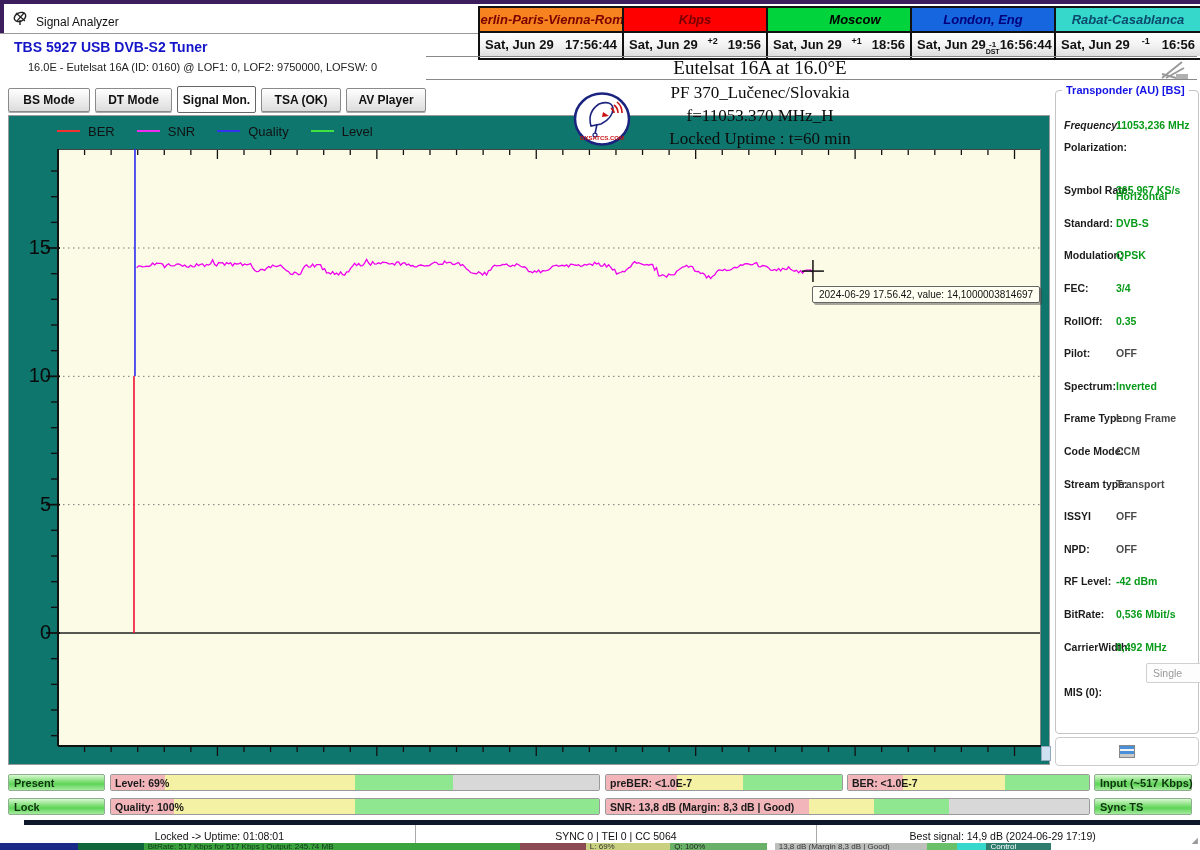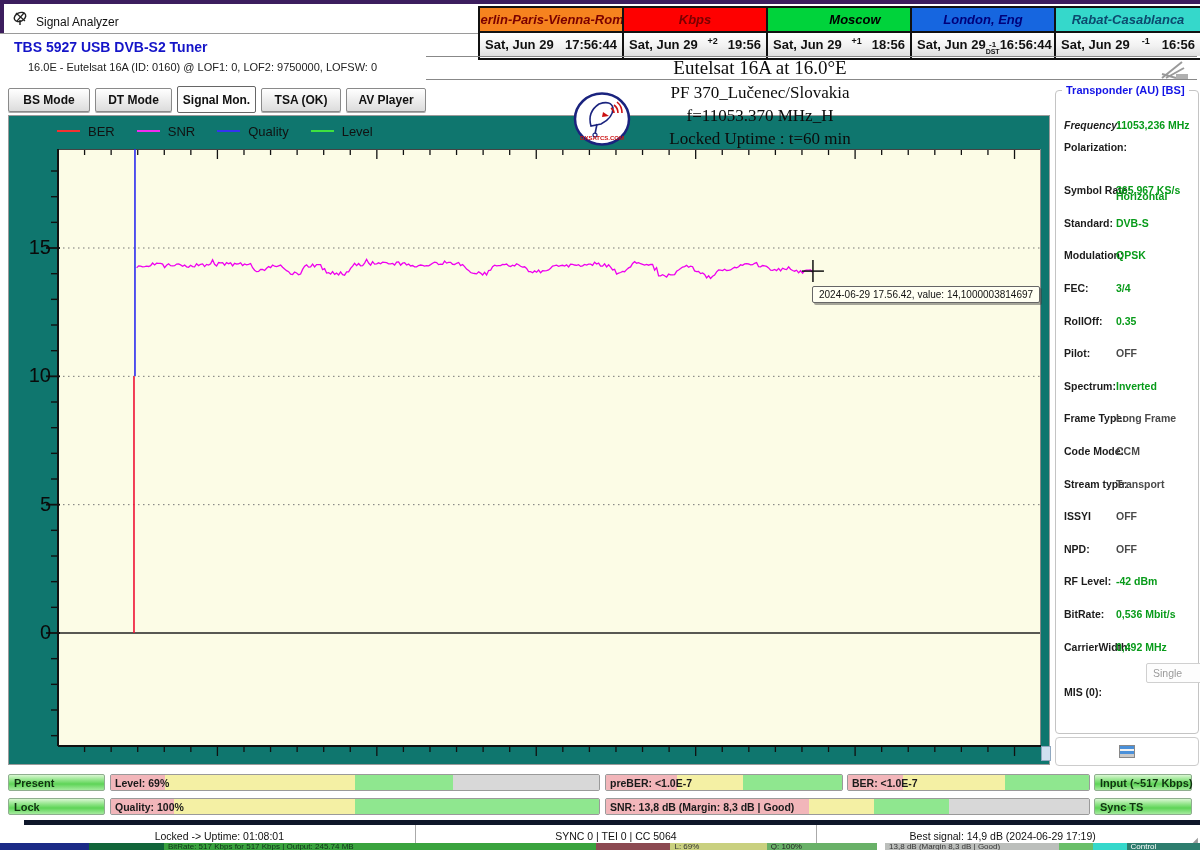--- a/index.html
+++ b/index.html
@@ -94,21 +94,21 @@
   
   #statusbar{left:0;top:820px;width:1176px;height:22px;background:#fff;border-top:5px solid #0f172a;
              display:flex;font-size:10.5px;color:#111;margin-left:24px;}
   .sb-cell{display:flex;align-items:center;justify-content:center;}
   .sb-c1{width:400px;}
   .sb-c2{width:410px;border-left:1px solid #aaa;}
   .sb-c3{width:380px;border-left:1px solid #aaa;}
   #sb-grip{width:10px;display:flex;align-items:flex-end;justify-content:flex-end;padding:0 2px 2px 0;color:#999;font-size:8px;}
 
   
-  #taskstrip{left:0;top:843px;width:1200px;height:7px;display:flex;overflow:hidden;}
+  #taskstrip{left:0;top:843px;width:1051px;height:7px;display:flex;overflow:hidden;}
   .ts-seg{height:100%;font-size:8px;line-height:7px;white-space:nowrap;overflow:hidden;padding-left:4px;box-sizing:border-box;}
 </style>
 </head>
 <body>
 
 <div id="stage">
 
   <div class="abs" id="frame-top"></div>
   <div class="abs" id="frame-left"></div>
   <div class="abs" id="titlebar">

